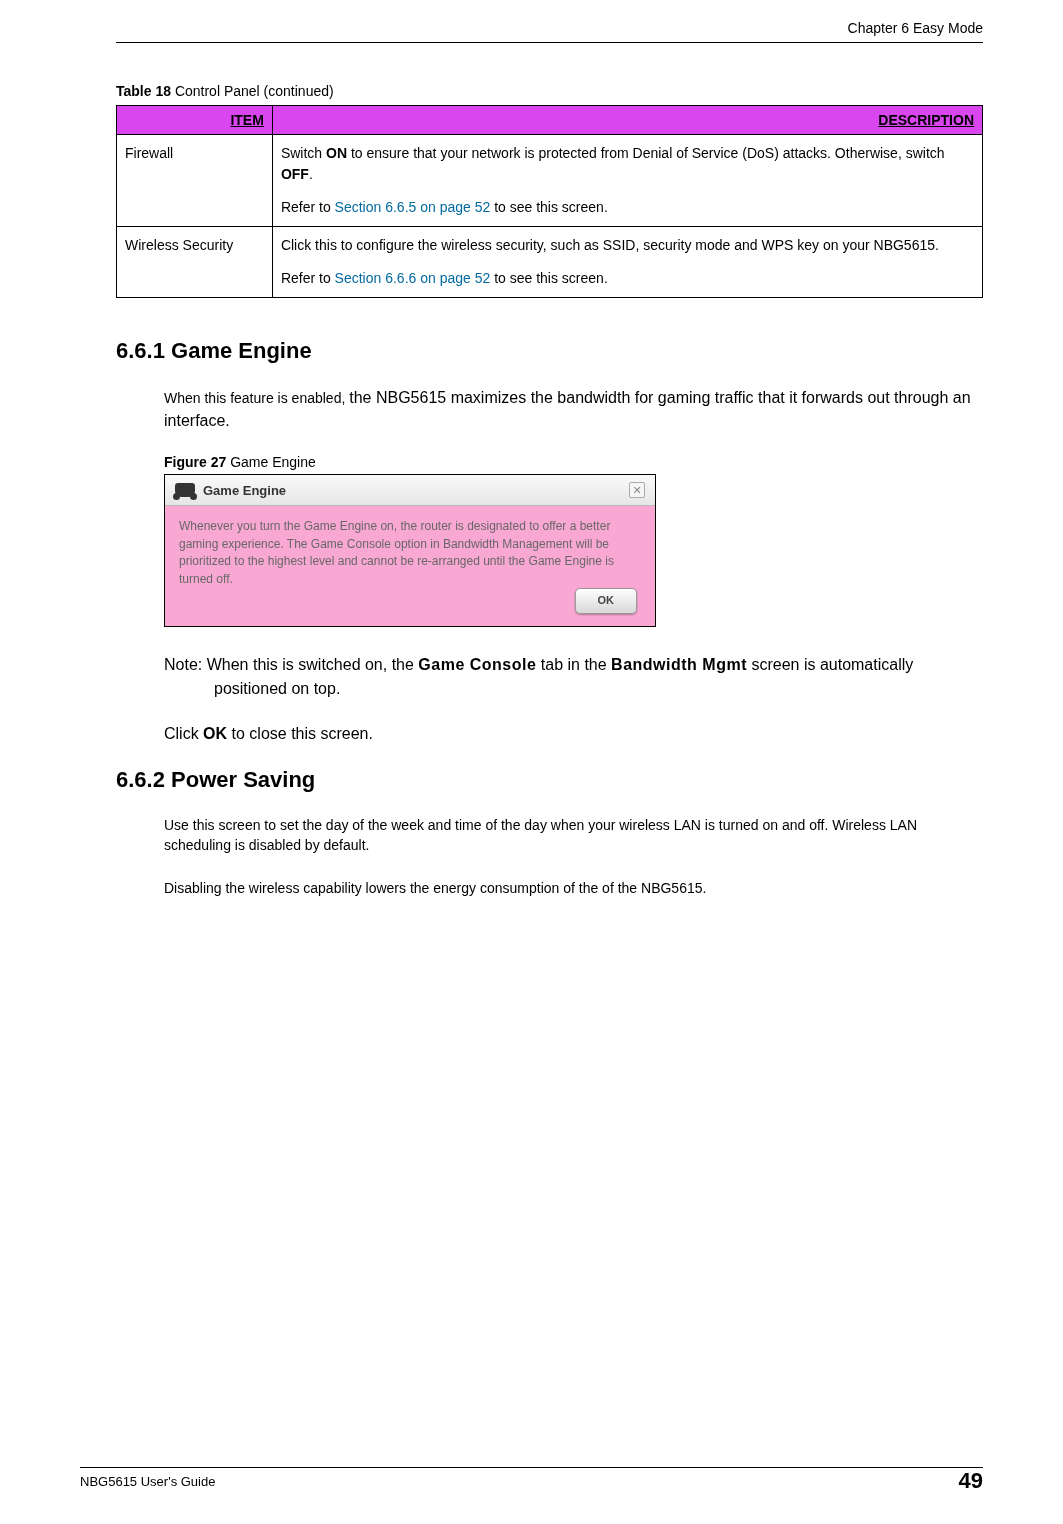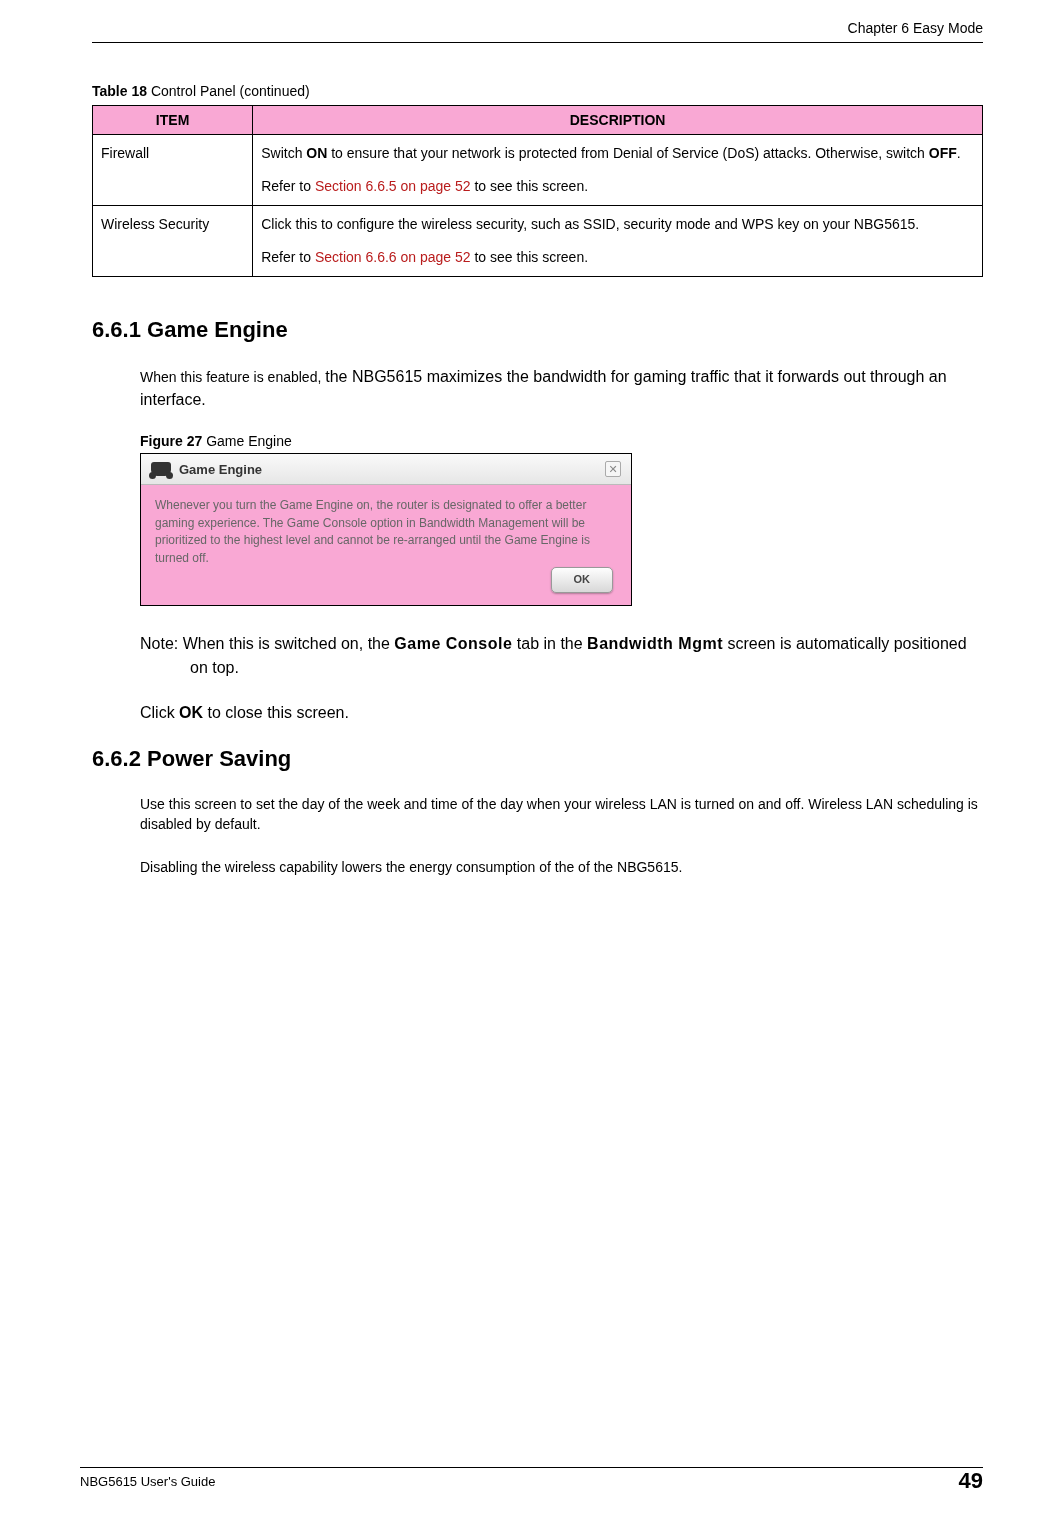--- a/index.html
+++ b/index.html
@@ -8,21 +8,21 @@
       box-sizing: border-box;
     }
     body {
       font-family: Verdana, Arial, sans-serif;
       background: white;
       width: 1063px;
       height: 1524px;
       position: relative;
     }
     .page {
-      padding: 20px 80px 0 92px;
+      padding: 20px 80px 0 116px;
     }
     .chapter-header {
       text-align: right;
       font-size: 14px;
       padding-bottom: 6px;
       border-bottom: 1.5px solid #000;
       margin-bottom: 40px;
     }
     .table-caption {
       font-size: 14px;
@@ -30,26 +30,27 @@
     }
     .table-caption .bold {
       font-weight: bold;
     }
     table.control-panel {
       width: 100%;
       border-collapse: collapse;
       margin-bottom: 40px;
     }
     table.control-panel th {
-      background: #f9a8d4;
-      text-align: center;
+      background: #d946ef;
+      text-align: right;
       padding: 6px 8px;
       font-size: 14px;
       font-weight: bold;
       border: 1px solid #000;
+      text-decoration: underline;
     }
     table.control-panel td {
       padding: 8px 8px;
       font-size: 14px;
       border: 1px solid #000;
       vertical-align: top;
       line-height: 1.5;
     }
     table.control-panel td.item-col {
       width: 18%;
@@ -57,21 +58,21 @@
     table.control-panel td .para {
       margin-bottom: 12px;
     }
     table.control-panel td .para:last-child {
       margin-bottom: 0;
     }
     .bold {
       font-weight: bold;
     }
     .link {
-      color: #b91c1c;
+      color: #0369a1;
     }
     h2.section-heading {
       font-size: 22px;
       font-weight: bold;
       margin-bottom: 22px;
     }
     .body-indent {
       padding-left: 48px;
     }
     .body-text {

